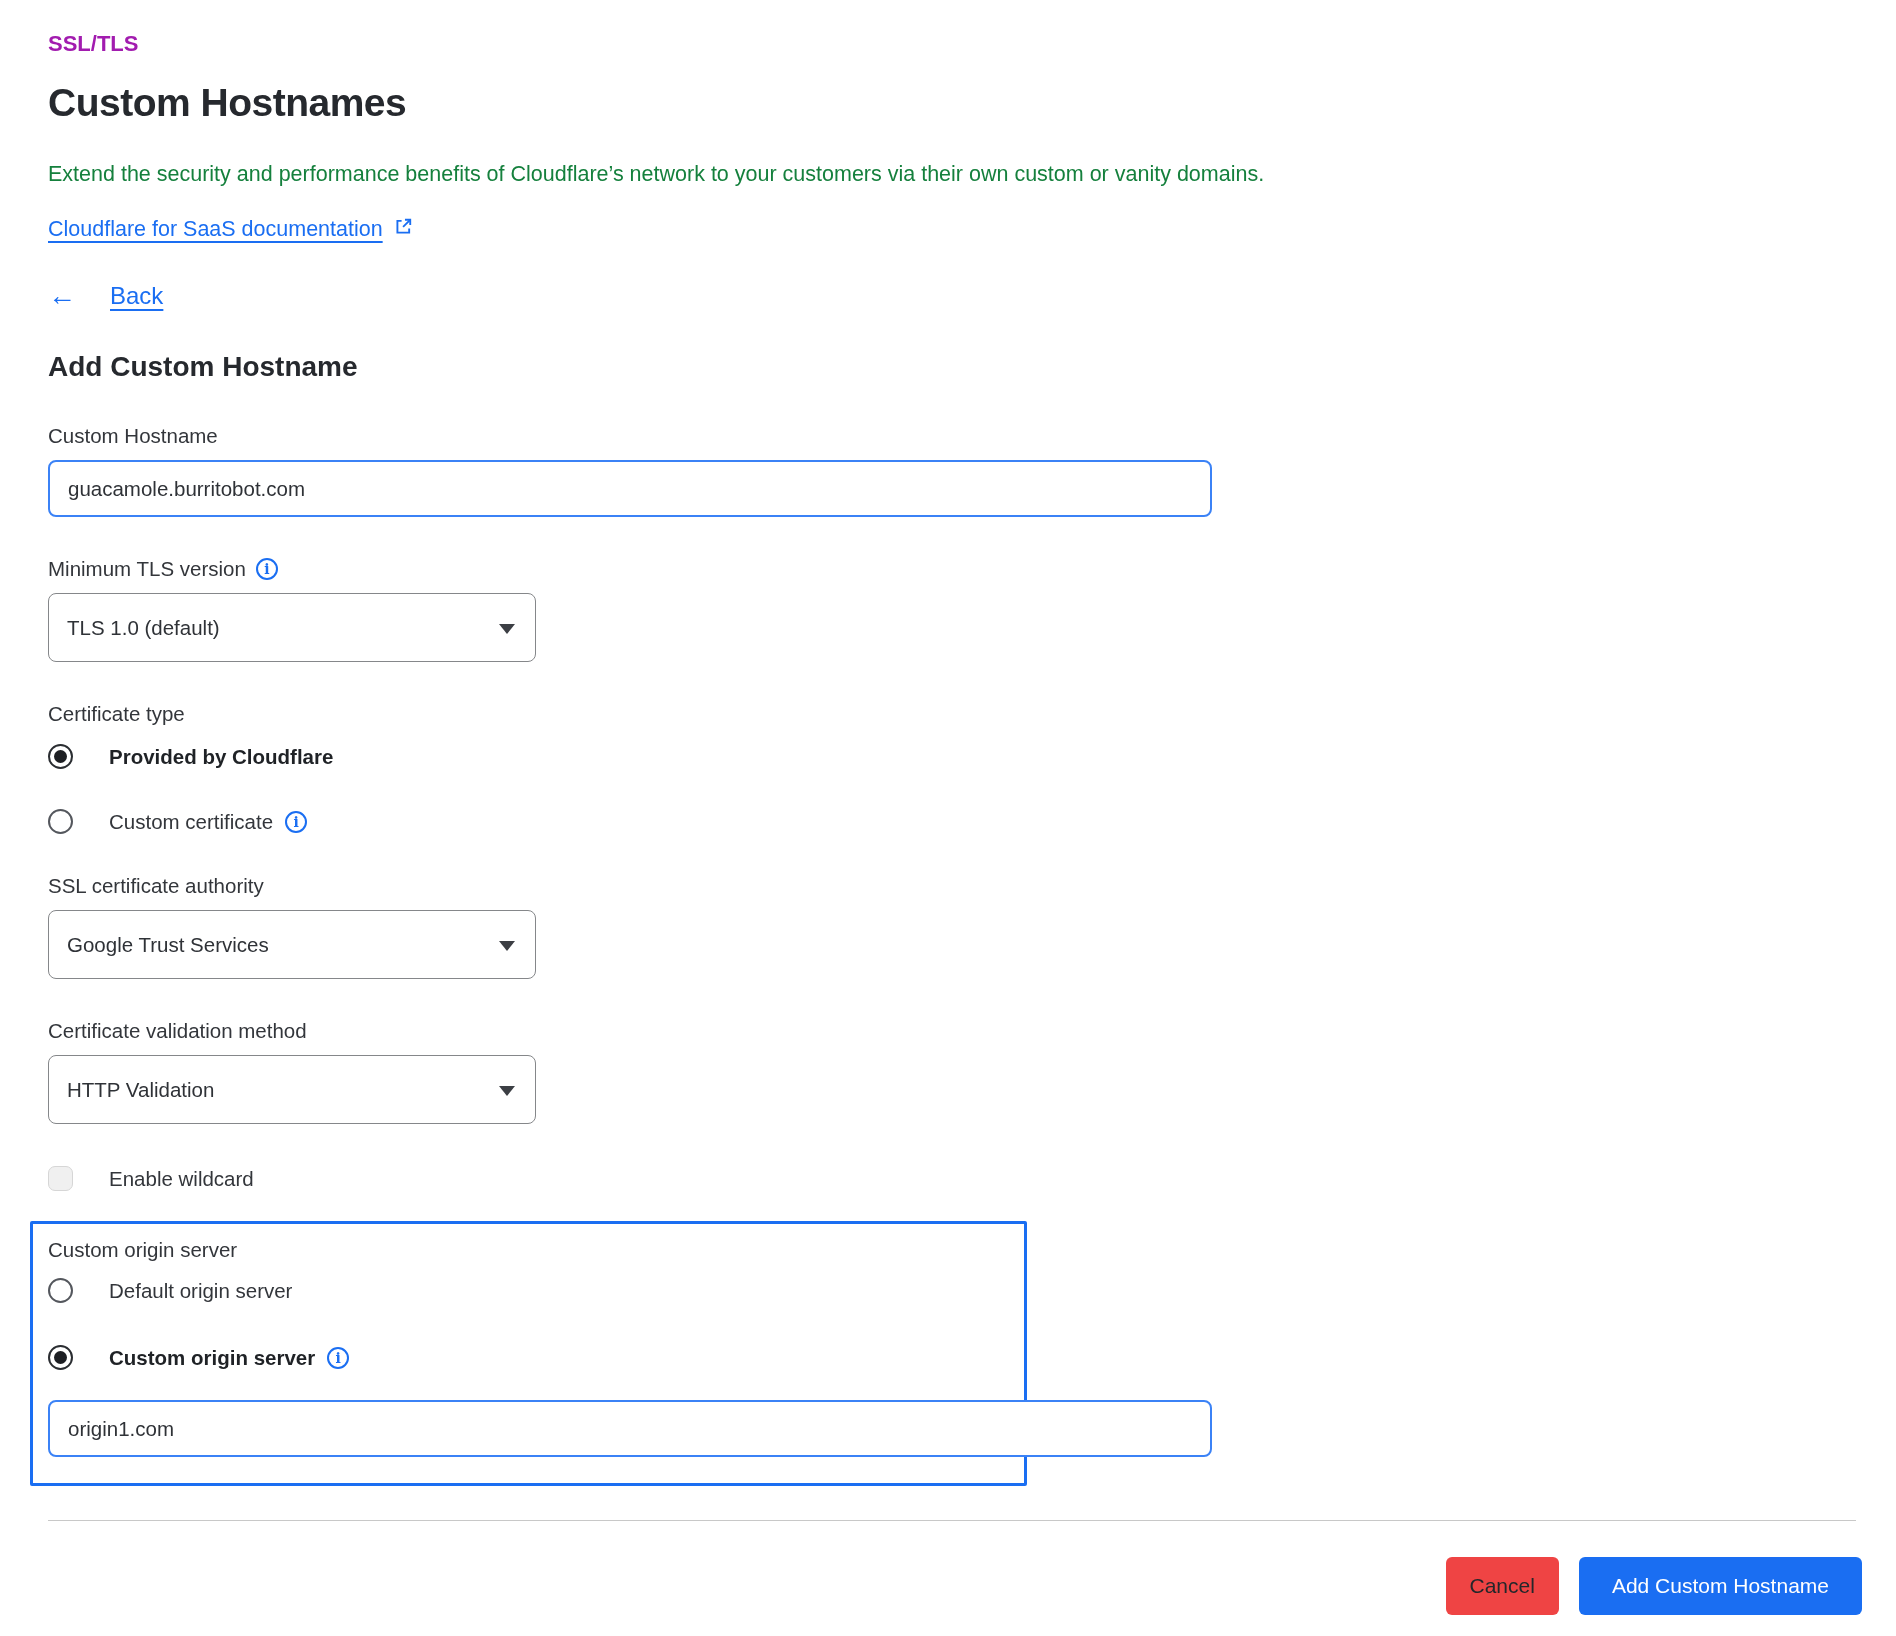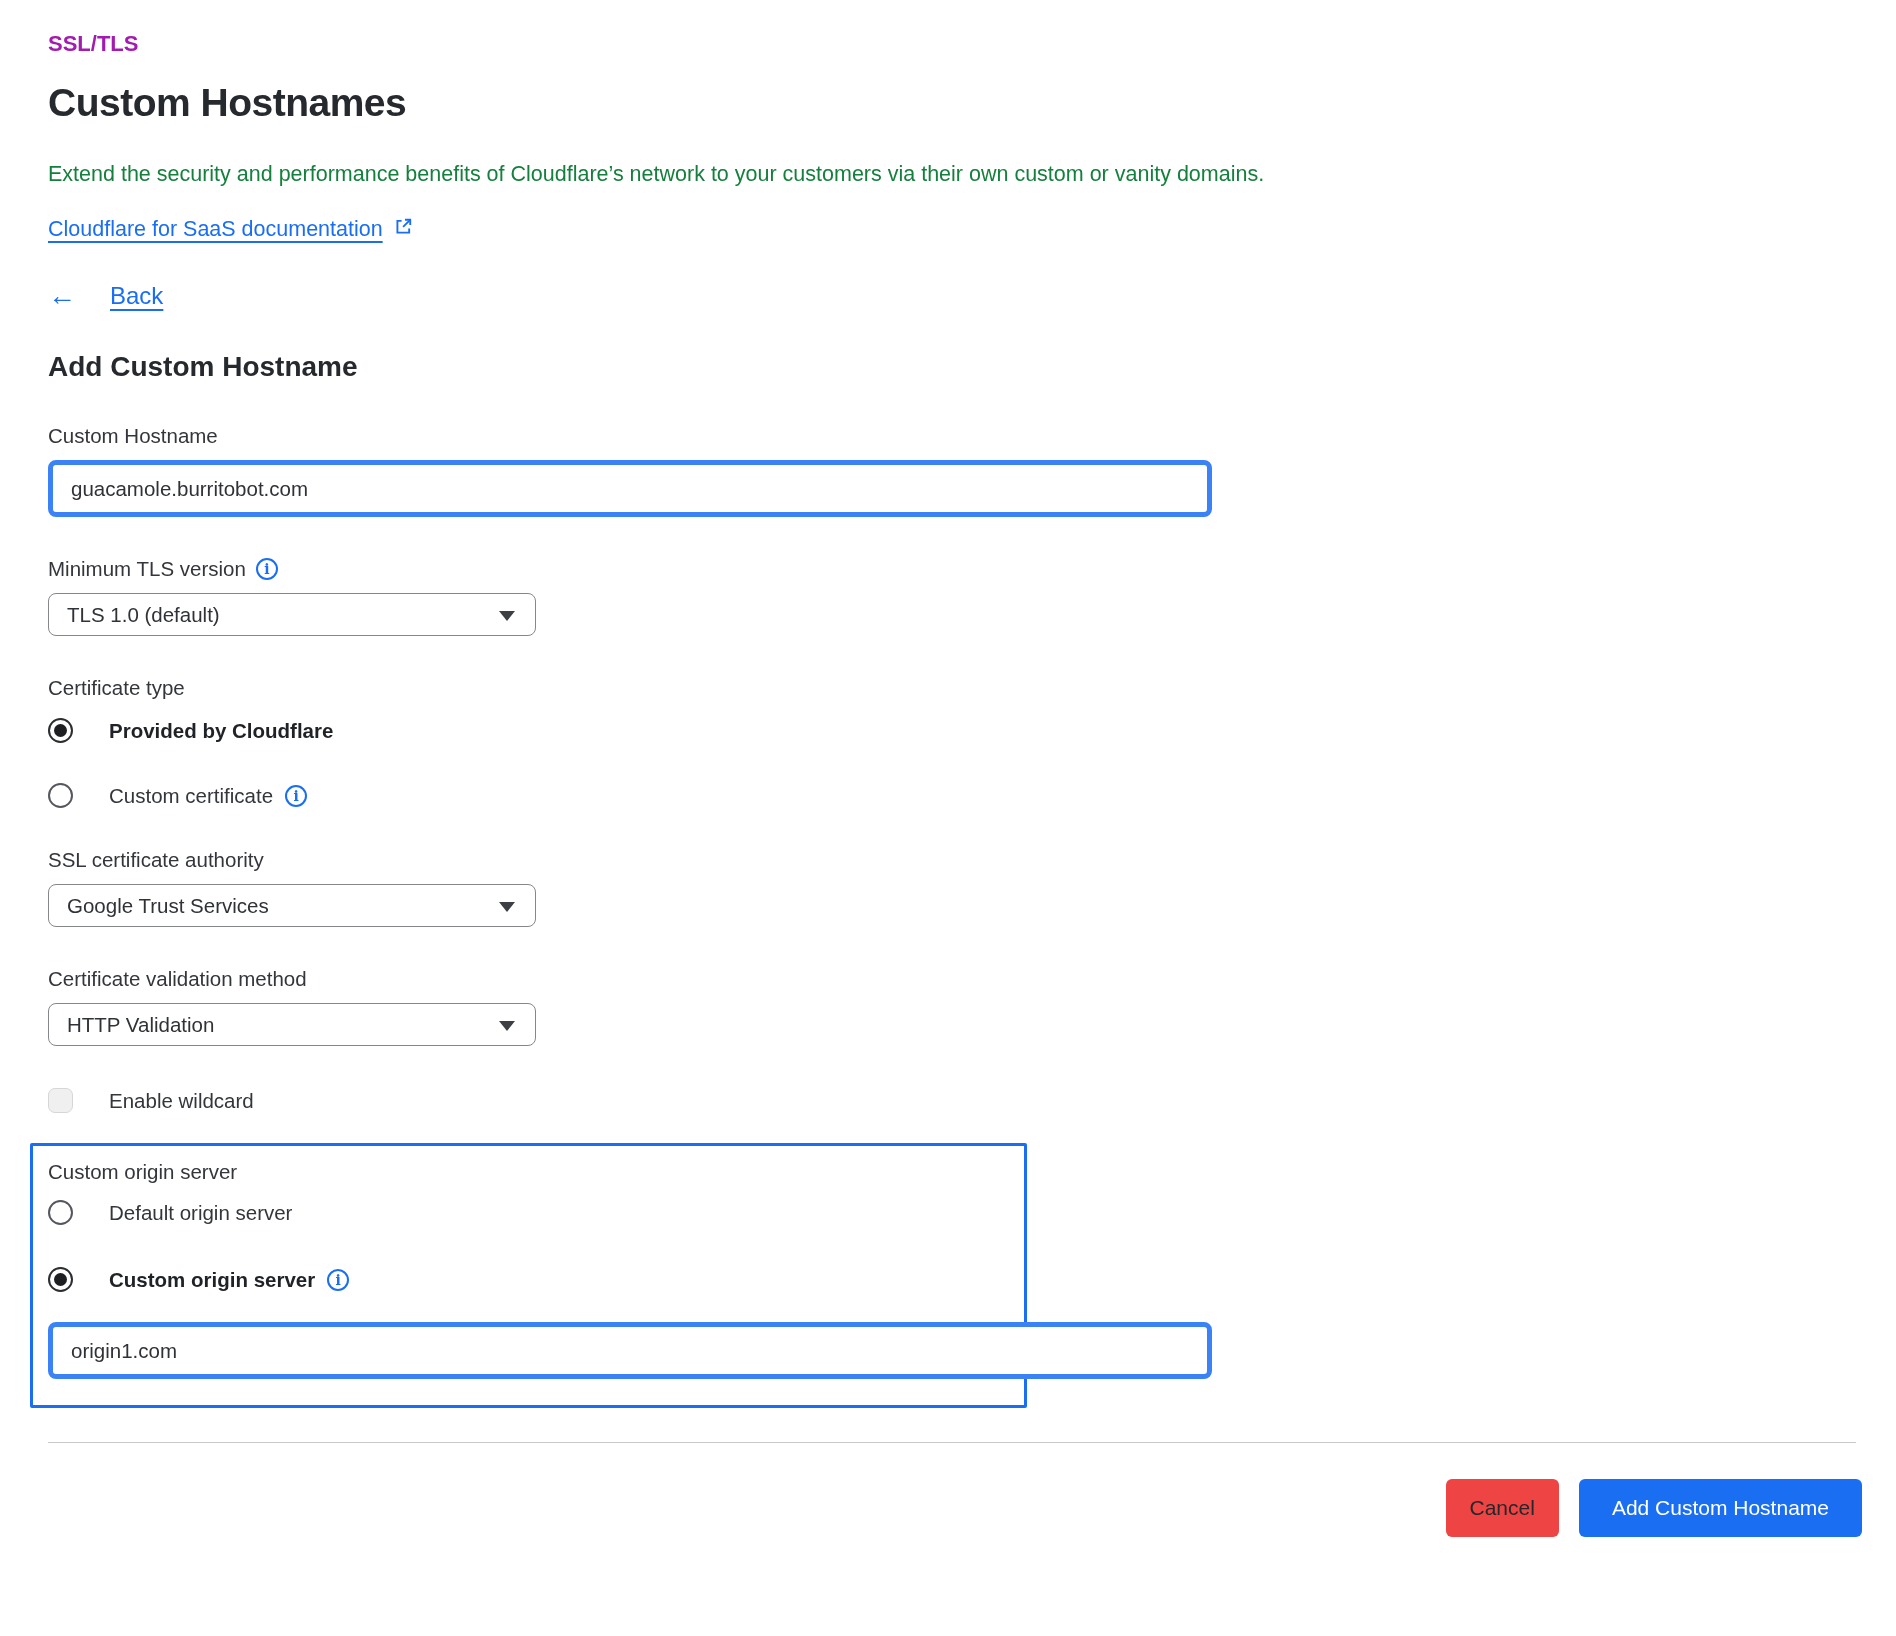--- a/index.html
+++ b/index.html
@@ -25,29 +25,29 @@
 
   h2.form-title { margin-top: 38px; font-size: 28px; font-weight: 700; color: #26292e; line-height: 34px; }
 
   .group { margin-top: 40px; }
   .field-label { display: flex; align-items: center; gap: 10px; font-size: 20.5px; color: #33363b; line-height: 24px; }
   .field-label .label-text { display: inline-block; }
 
   .text-input {
     margin-top: 12px;
     width: 1164px; height: 57px;
-    border: 5px solid #3b82f6; border-radius: 8px;
+    border: 2px solid #3b82f6; border-radius: 8px;
     font-family: "Liberation Sans", sans-serif;
     font-size: 20.5px; color: #2f3237;
     padding: 0 18px; background: #fff; outline: none; display: block;
   }
 
   .select {
     margin-top: 12px;
-    width: 488px; height: 43px;
+    width: 488px; height: 69px;
     border: 1px solid #85878a; border-radius: 8px;
     display: flex; align-items: center;
     padding: 0 24px 0 18px;
     font-size: 20.5px; color: #2f3237;
     position: relative; cursor: pointer; background: #fff;
   }
   .caret {
     position: absolute; right: 20px; top: 50%; margin-top: -4px;
     width: 0; height: 0;
     border-left: 8px solid transparent;

